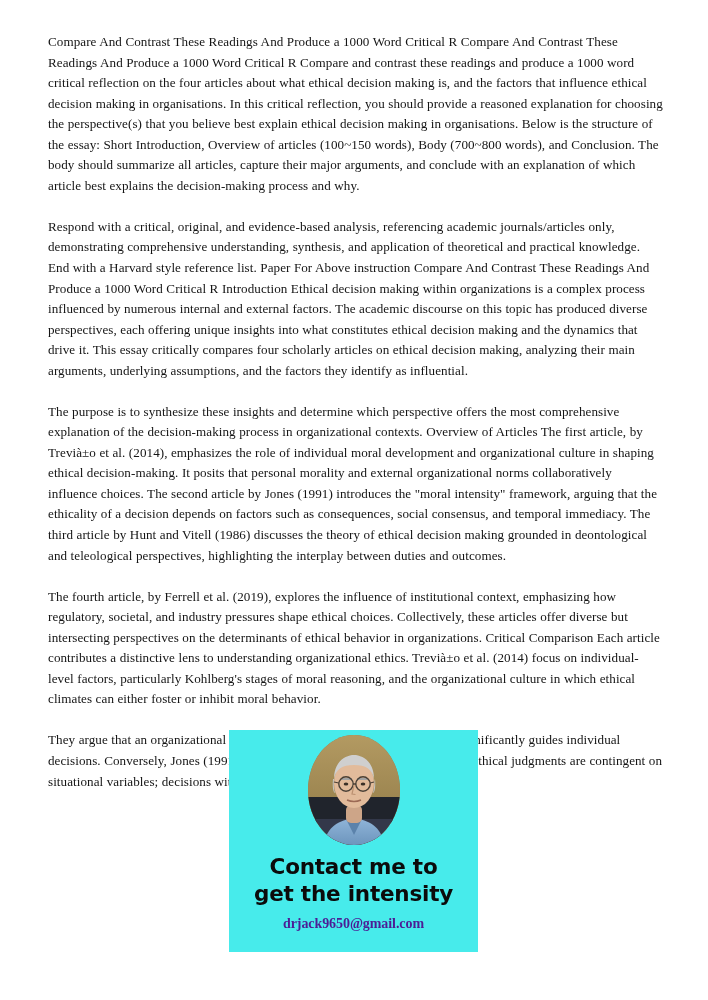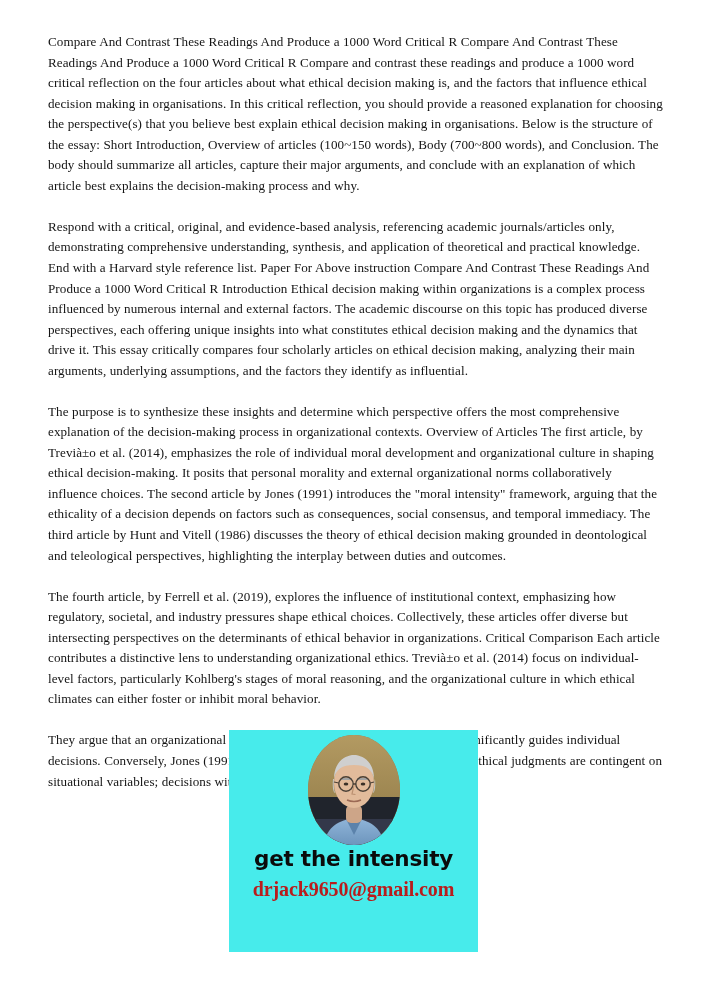--- a/index.html
+++ b/index.html
@@ -74,23 +74,23 @@
     line-height: 27px;
     color: #0b0b0b;
     text-align: center;
     letter-spacing: -0.01em;
   }
   .overlay-line.first { margin-top: 8px; }
 
   .overlay-email {
     font-family: "Liberation Serif", "DejaVu Serif", serif;
     font-weight: 700;
-    font-size: 20px;
+    font-size: 14px;
     line-height: 26px;
-    color: #b91c1c;
+    color: #4c1d95;
     text-align: center;
     margin-top: 4px;
     letter-spacing: -0.005em;
   }
 </style>
 </head>
 <body>
 
 <div class="page">
 
@@ -143,17 +143,18 @@
 
         <ellipse cx="38" cy="49" rx="2.3" ry="1.6" fill="#3a2f26"></ellipse>
         <ellipse cx="55" cy="49" rx="2.3" ry="1.6" fill="#3a2f26"></ellipse>
 
         <path d="M46 50 L44 59 L47.5 59.5" fill="none" stroke="#bb9070" stroke-width="1.2"></path>
 
         <path d="M39 65 Q46 68 53 65" fill="none" stroke="#9c6a55" stroke-width="1.5"></path>
       </svg>
     </div>
 
+    <div class="overlay-line first">Contact me to</div>
     <div class="overlay-line">get the intensity</div>
     <div class="overlay-email">drjack9650@gmail.com</div>
   </div>
 
 </div>
 
 </body></html>

